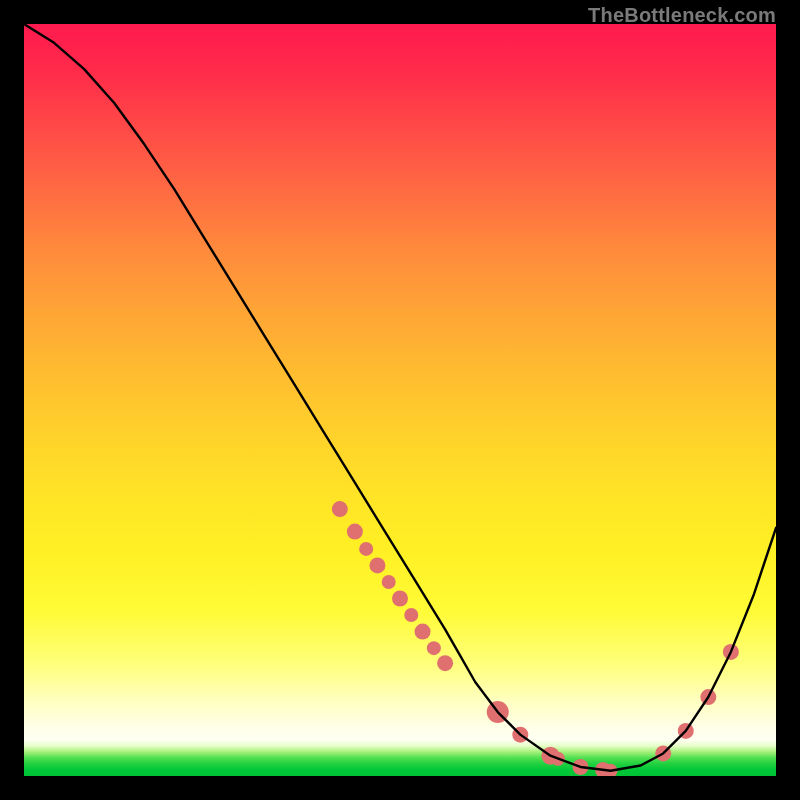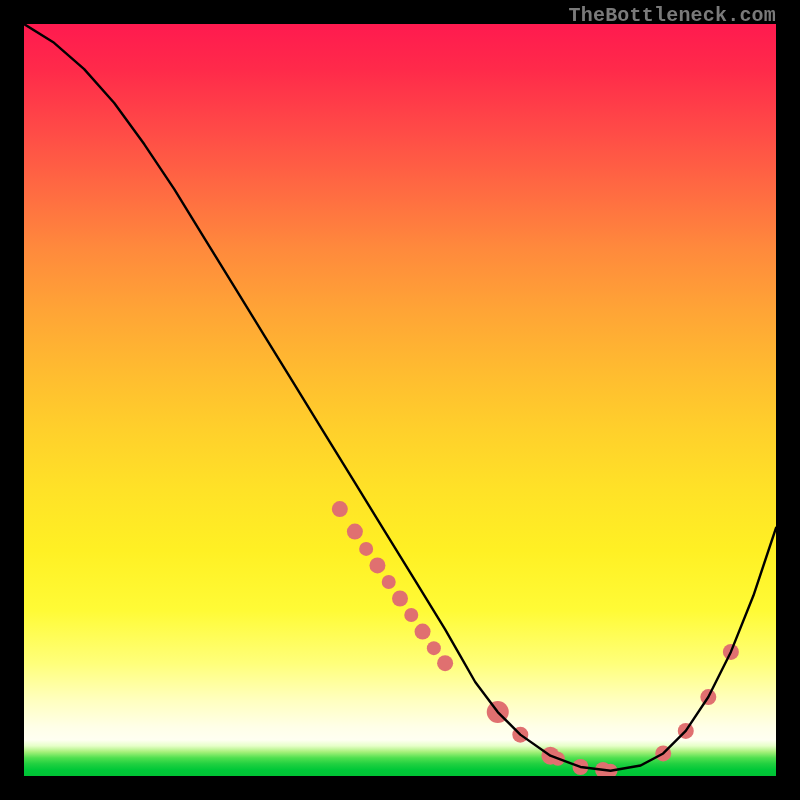--- a/index.html
+++ b/index.html
@@ -56,21 +56,20 @@
   }
   .water {
     position: absolute;
     top: 4px;
     right: 24px;
     color: #7a7a7a;
     font-size: 20px;
     font-weight: 600;
     letter-spacing: 0.2px;
     user-select: none;
-    font-family: Liberation Mono, monospace;
   }
 </style>
 </head>
 <body>
 
 <div class="wrap">
   <div class="plot"></div>
 
   <svg class="overlay" viewBox="0 0 752 752">
     <g>

